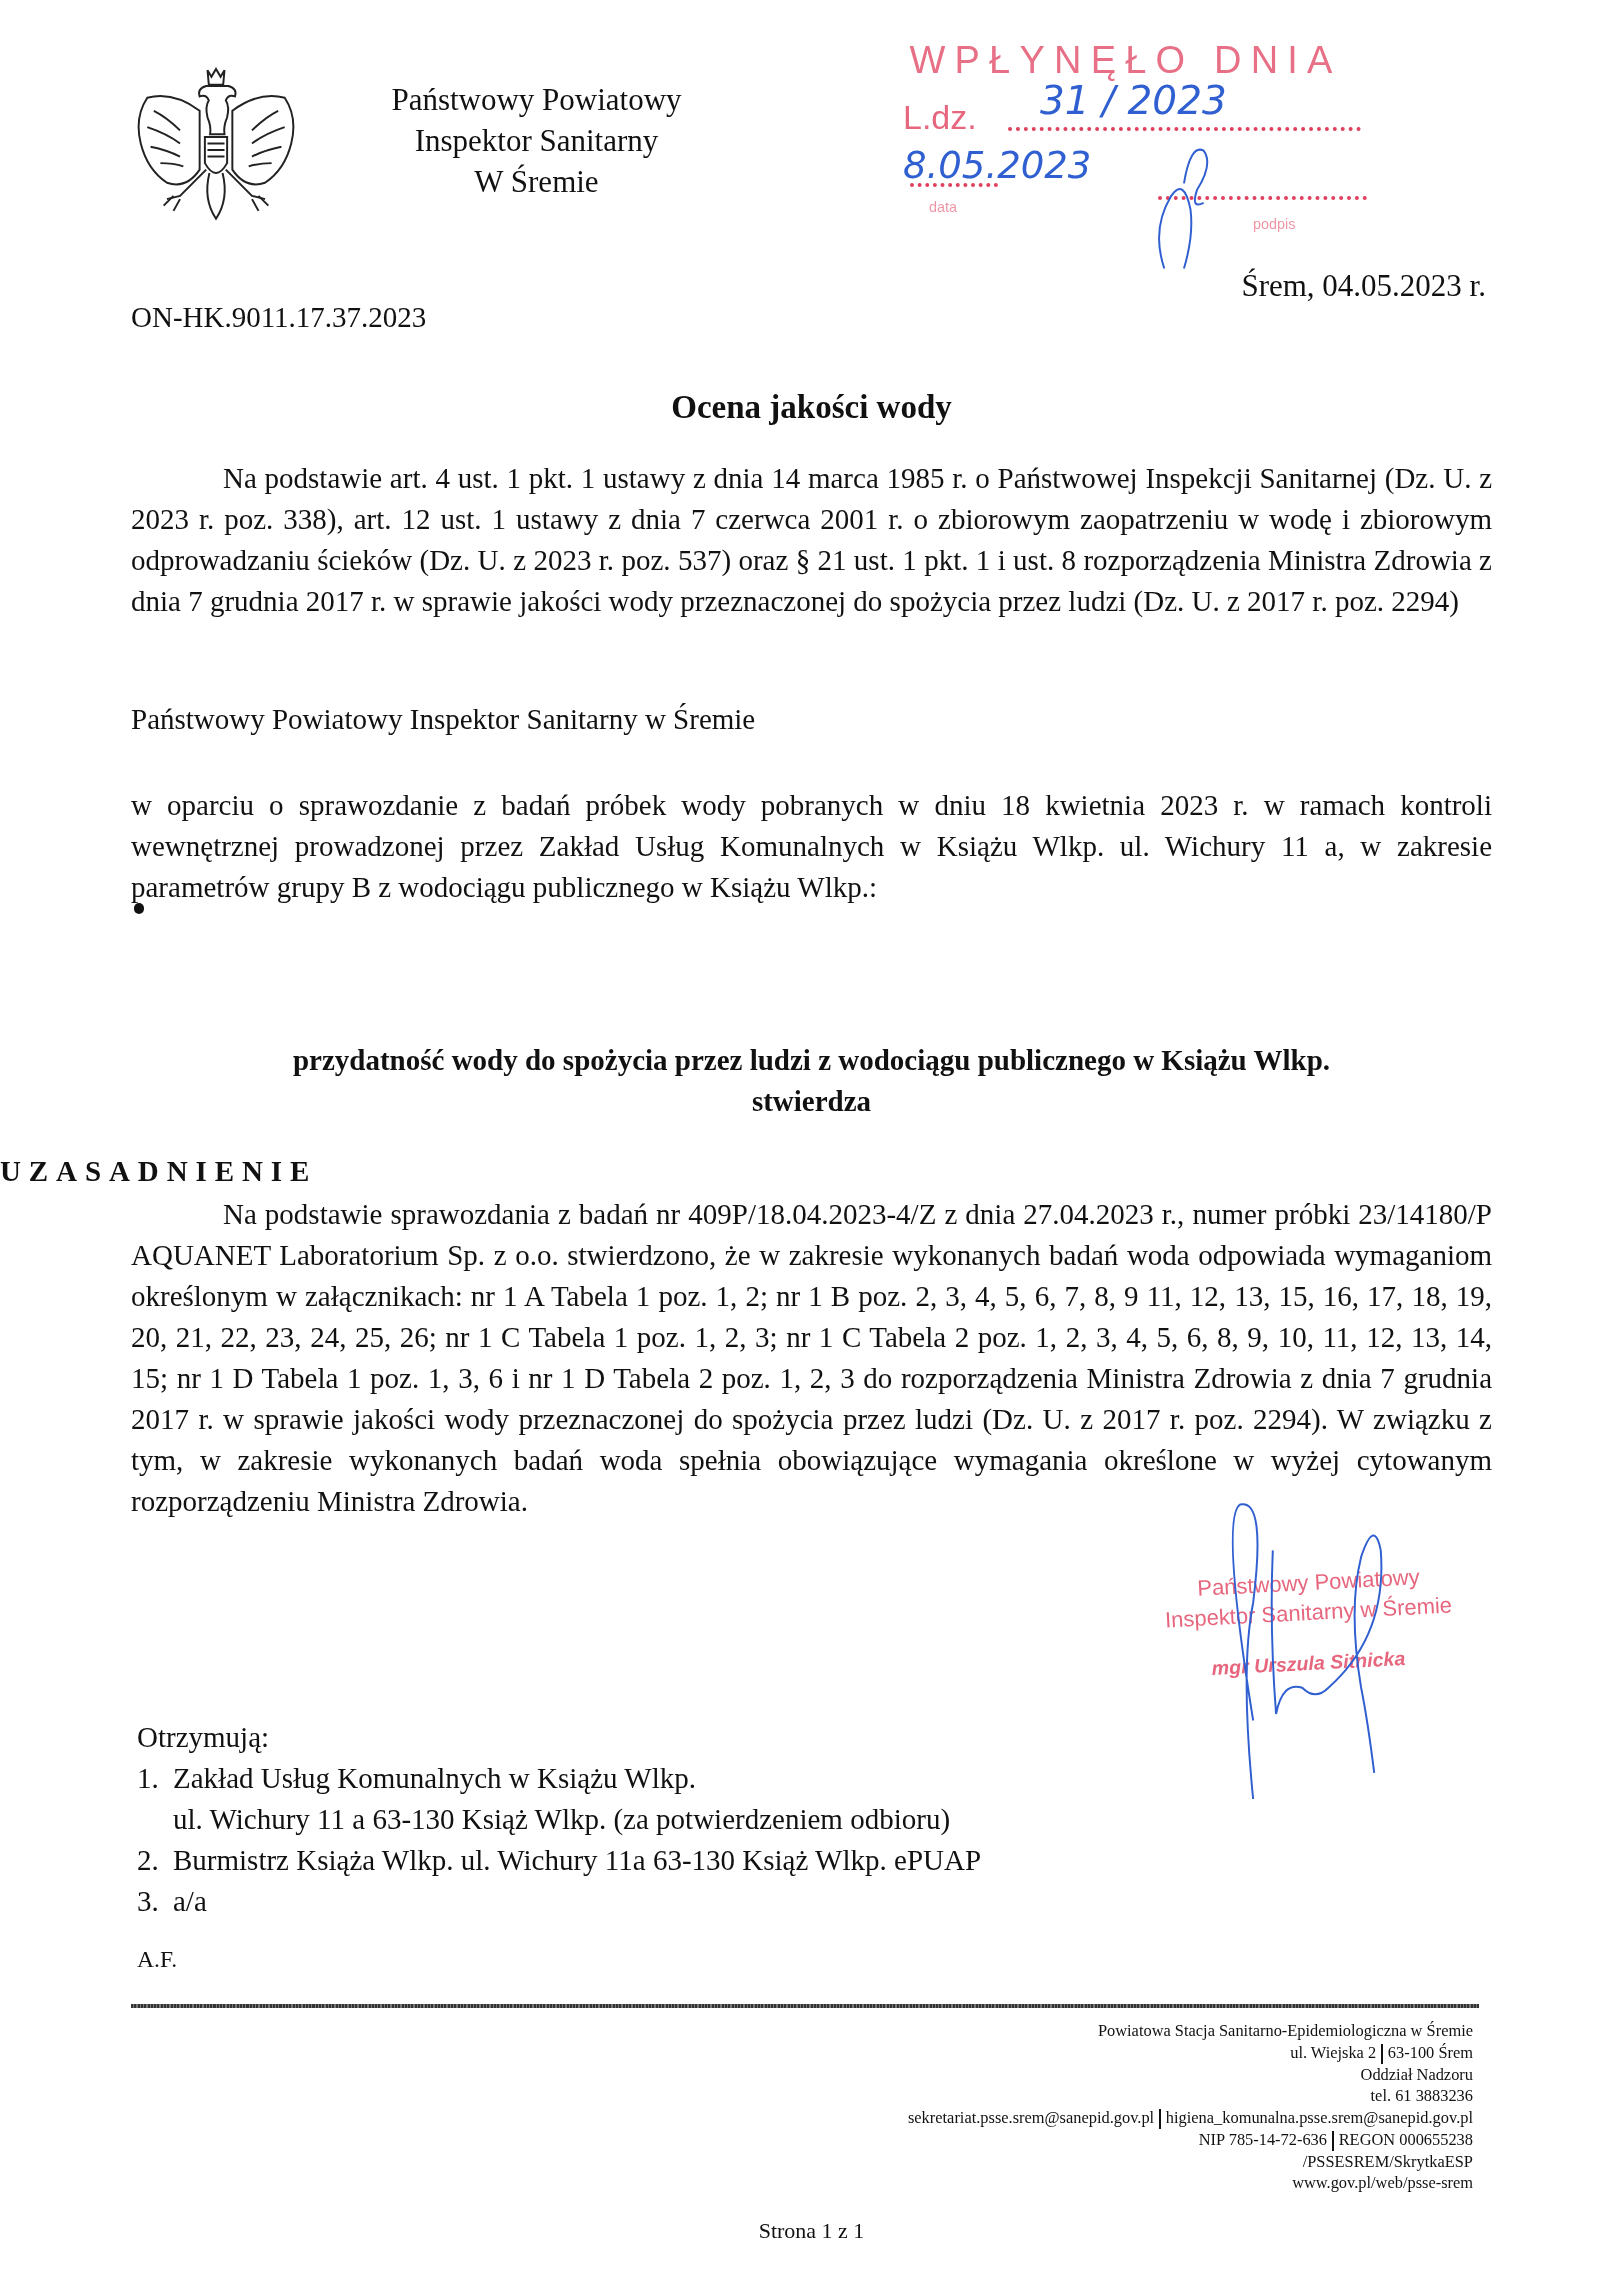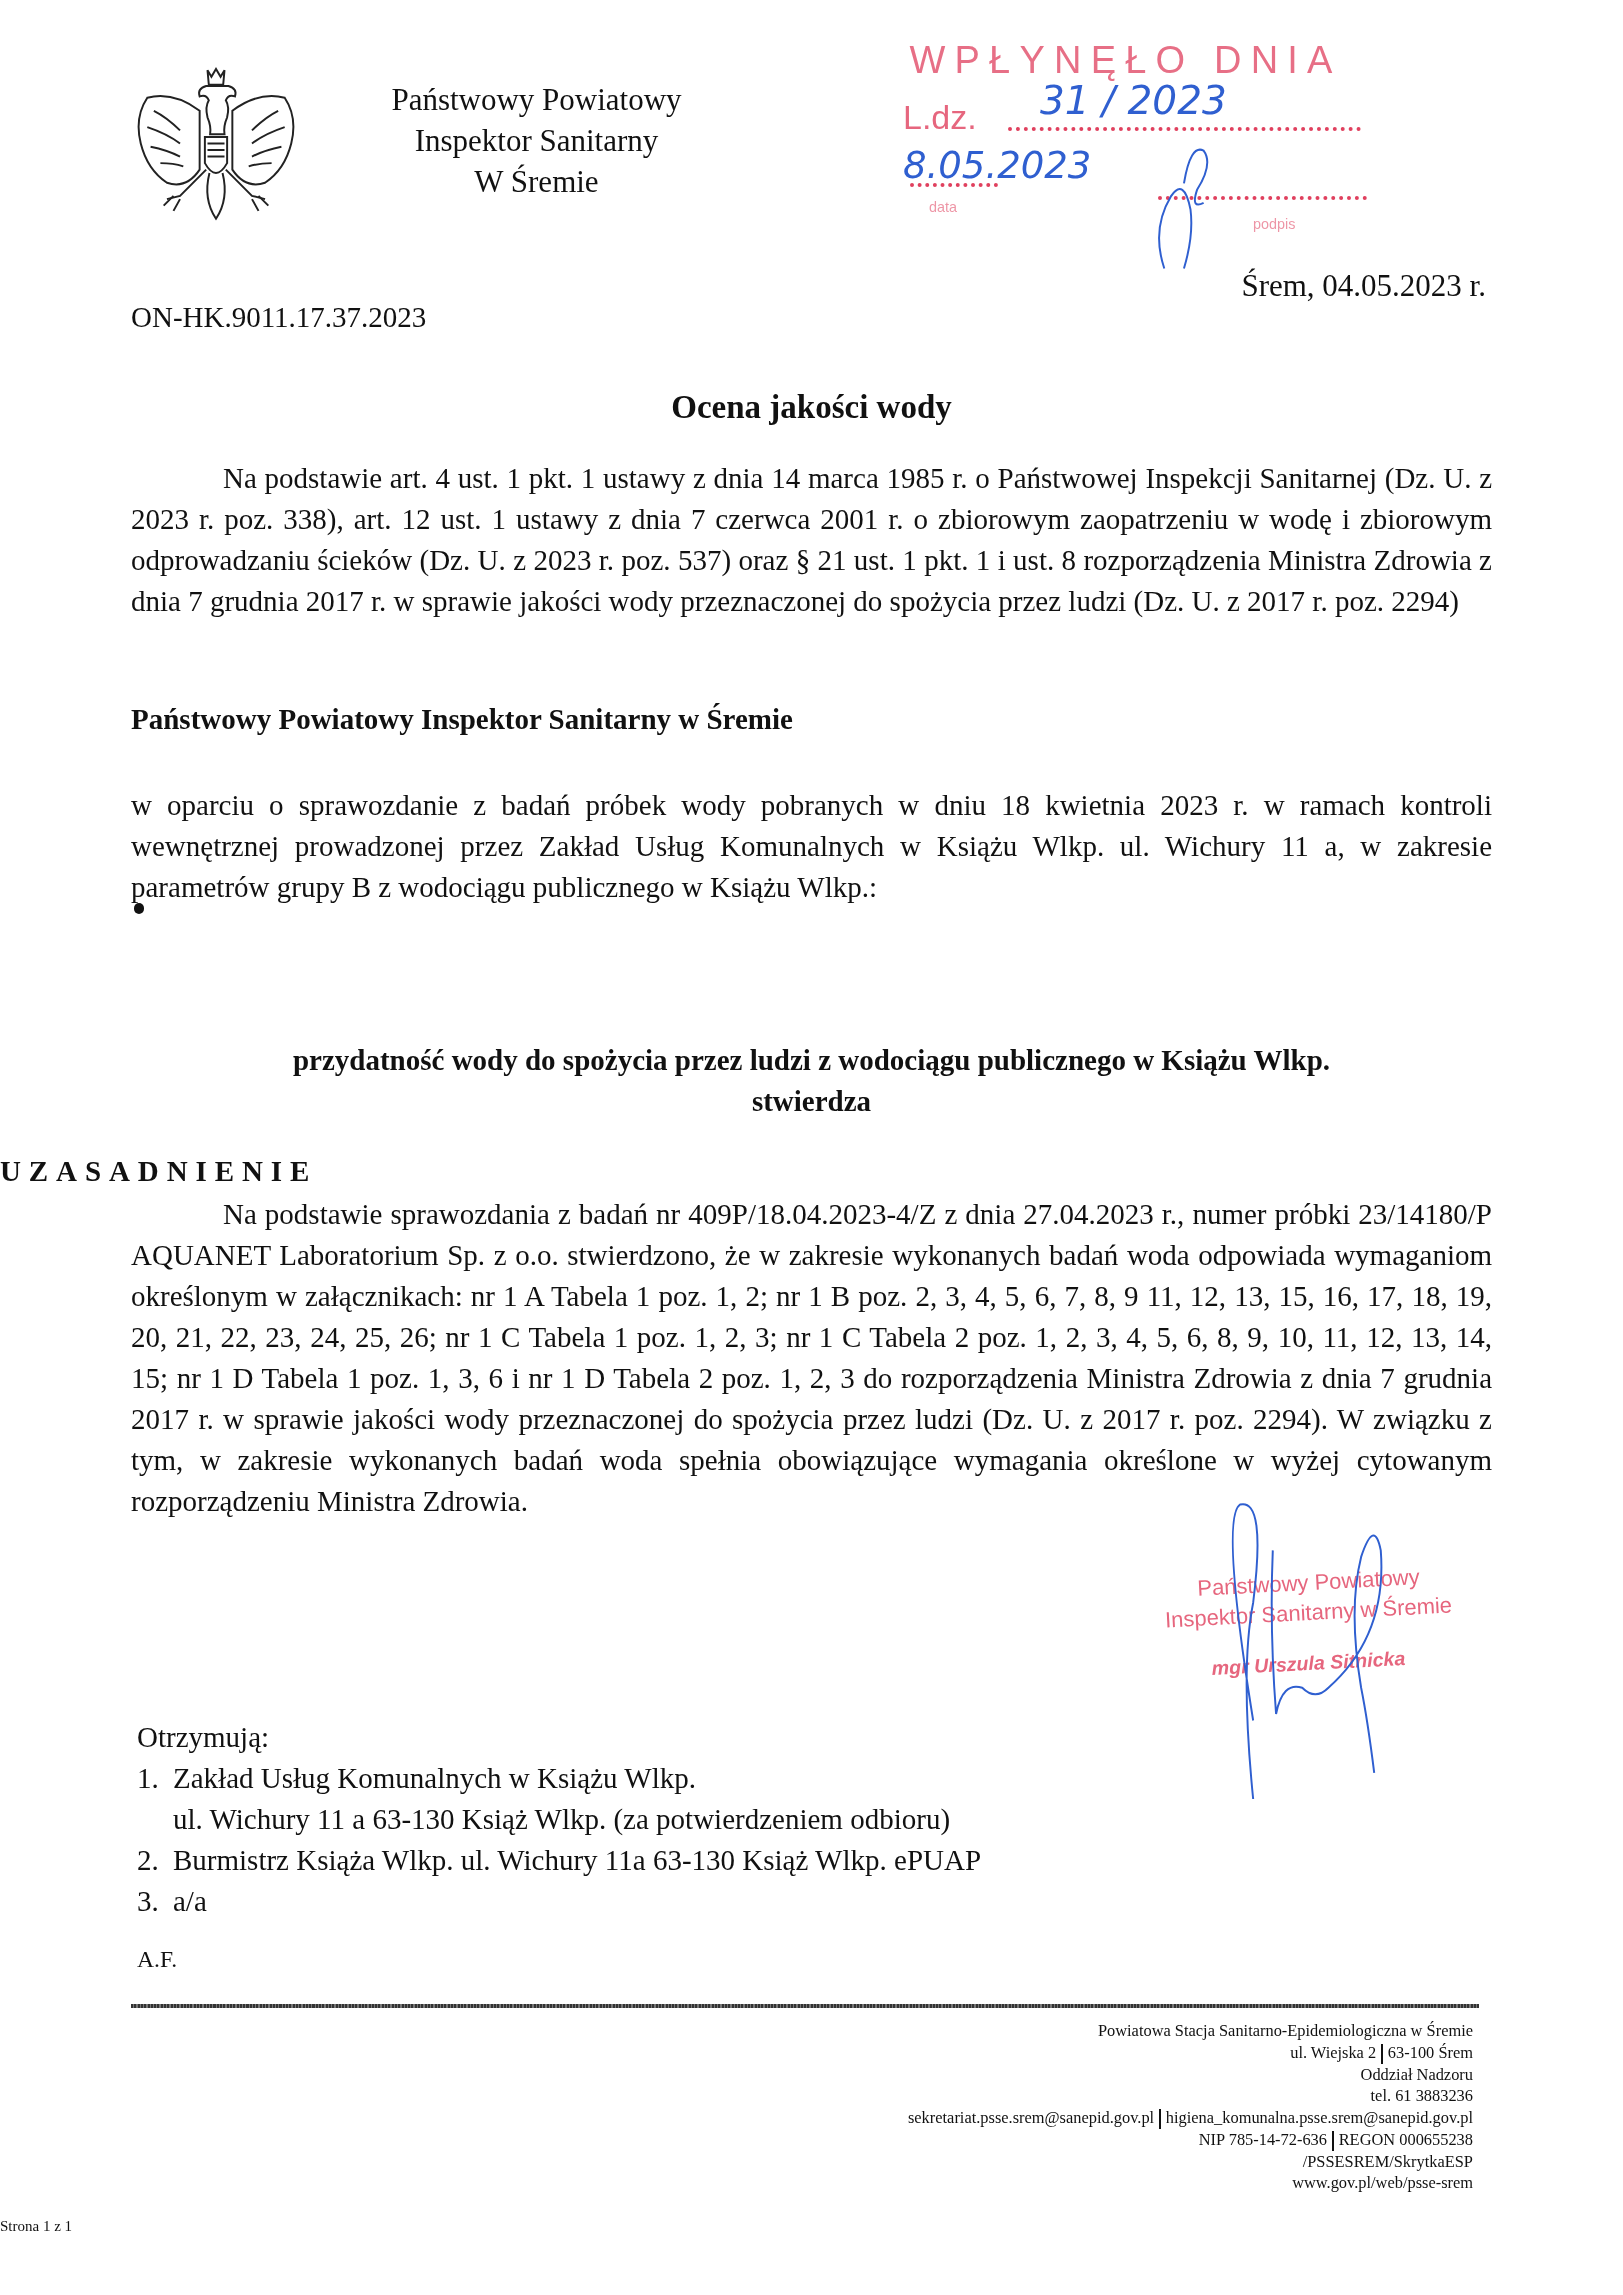--- a/index.html
+++ b/index.html
@@ -21,21 +21,21 @@
   .stamp-received .small2 { position: absolute; left: 350px; top: 177px; font-size: 14.4px; opacity: 0.55; }
   .handwritten { color: #2f5fd0; font-family: "DejaVu Sans", sans-serif; font-style: italic; }
   .hw-regno { position: absolute; left: 137px; top: 39px; font-size: 39px; }
   .hw-date { position: absolute; left: 0px; top: 105px; font-size: 37px; }
   .date-place { right: 137px; top: 268px; font-size: 31px; }
   .ref { left: 131px; top: 301px; font-size: 29px; }
   .doc-title { left: 0; width: 1623px; top: 389px; text-align: center; font-size: 33px; font-weight: bold; }
   .para { left: 131px; width: 1361px; font-size: 29px; line-height: 41px; text-align: justify; }
   .para .indent { display: inline-block; width: 92px; }
   .p1 { top: 458px; }
-  .authority { left: 131px; top: 703px; font-size: 29px; font-weight: bold; }
+  .authority { left: 131px; top: 703px; font-size: 29px; font-weight: normal; }
   .p2 { top: 785px; }
   .bullet-list { left: 131px; width: 1361px; top: 886px; font-size: 29px; line-height: 41px; text-align: justify; margin: 0; padding: 0; list-style: none; }
   .bullet-list li { position: relative; padding-left: 41px; }
   .bullet-list li .dot { position: absolute; left: 2.6px; top: 17px; width: 10.5px; height: 10.5px; border-radius: 50%; background: #111; }
   .decision { left: 0; width: 1623px; top: 1040px; text-align: center; font-size: 29px; line-height: 41px; font-weight: bold; }
   .justif-title { left: 0; width: 1623px; top: 1155px; text-align: left; font-size: 29px; font-weight: bold; letter-spacing: 7.9px; }
   .p3 { top: 1194px; }
   .sig-stamp { left: 1112px; top: 1570px; width: 393px; color: #e0405e; font-family: "Liberation Sans", "DejaVu Sans", sans-serif; text-align: center; opacity: 0.8; }
   .sig-stamp .l1 { font-size: 22px; transform: rotate(-3deg); }
   .sig-stamp .l2 { font-size: 22px; transform: rotate(-3deg); margin-top: 3.9px; }
@@ -43,21 +43,21 @@
   .signature-svg { left: 1204px; top: 1498px; width: 275px; height: 301px; }
   .top-signature-svg { left: 1125px; top: 144px; width: 131px; height: 131px; }
   .recipients { left: 137px; top: 1717px; font-size: 29px; line-height: 41px; }
   .recipients ol { margin: 0; padding: 0; list-style: none; }
   .recipients li { position: relative; padding-left: 36px; }
   .recipients li .num { position: absolute; left: 0; }
   .initials { left: 137px; top: 1946px; font-size: 23.6px; }
   .footer-rule { left: 131px; top: 2004px; width: 1348px; height: 3.9px; background: repeating-linear-gradient(90deg, #333 0 2px, #777 2px 3.3px); }
   .footer-contact { right: 150px; top: 2020px; width: 785px; text-align: right; font-size: 16.4px; line-height: 21.6px; }
   .footer-contact .sep { display: inline-block; width: 1.3px; height: 19.6px; background: #111; vertical-align: middle; margin: 0 5.2px; }
-  .page-number { left: 0; width: 1623px; top: 2218px; font-size: 15px; }
+  .page-number { left: 0; width: 1623px; top: 2218px; text-align: center; font-size: 22px; }
 </style>
 </head>
 <body>
 
 <div class="abs eagle">
   <svg viewBox="0 0 250 240" width="164" height="157">
     <g fill="none" stroke="#222" stroke-width="3">
       <path d="M112 8 l6 10 l7 -12 l7 12 l6 -10 l-2 22 h-22 z"></path>
       <path d="M110 32 q-14 4 -10 16 q10 -4 14 6 q-6 10 -2 26 q6 14 4 26 h22 q-2 -12 4 -26 q4 -16 -2 -26 q4 -10 14 -6 q4 -12 -10 -16 z"></path>
       <path d="M100 70 q-40 -30 -80 -20 q-20 30 -10 70 q10 40 40 60 q30 10 50 -20 z"></path>

